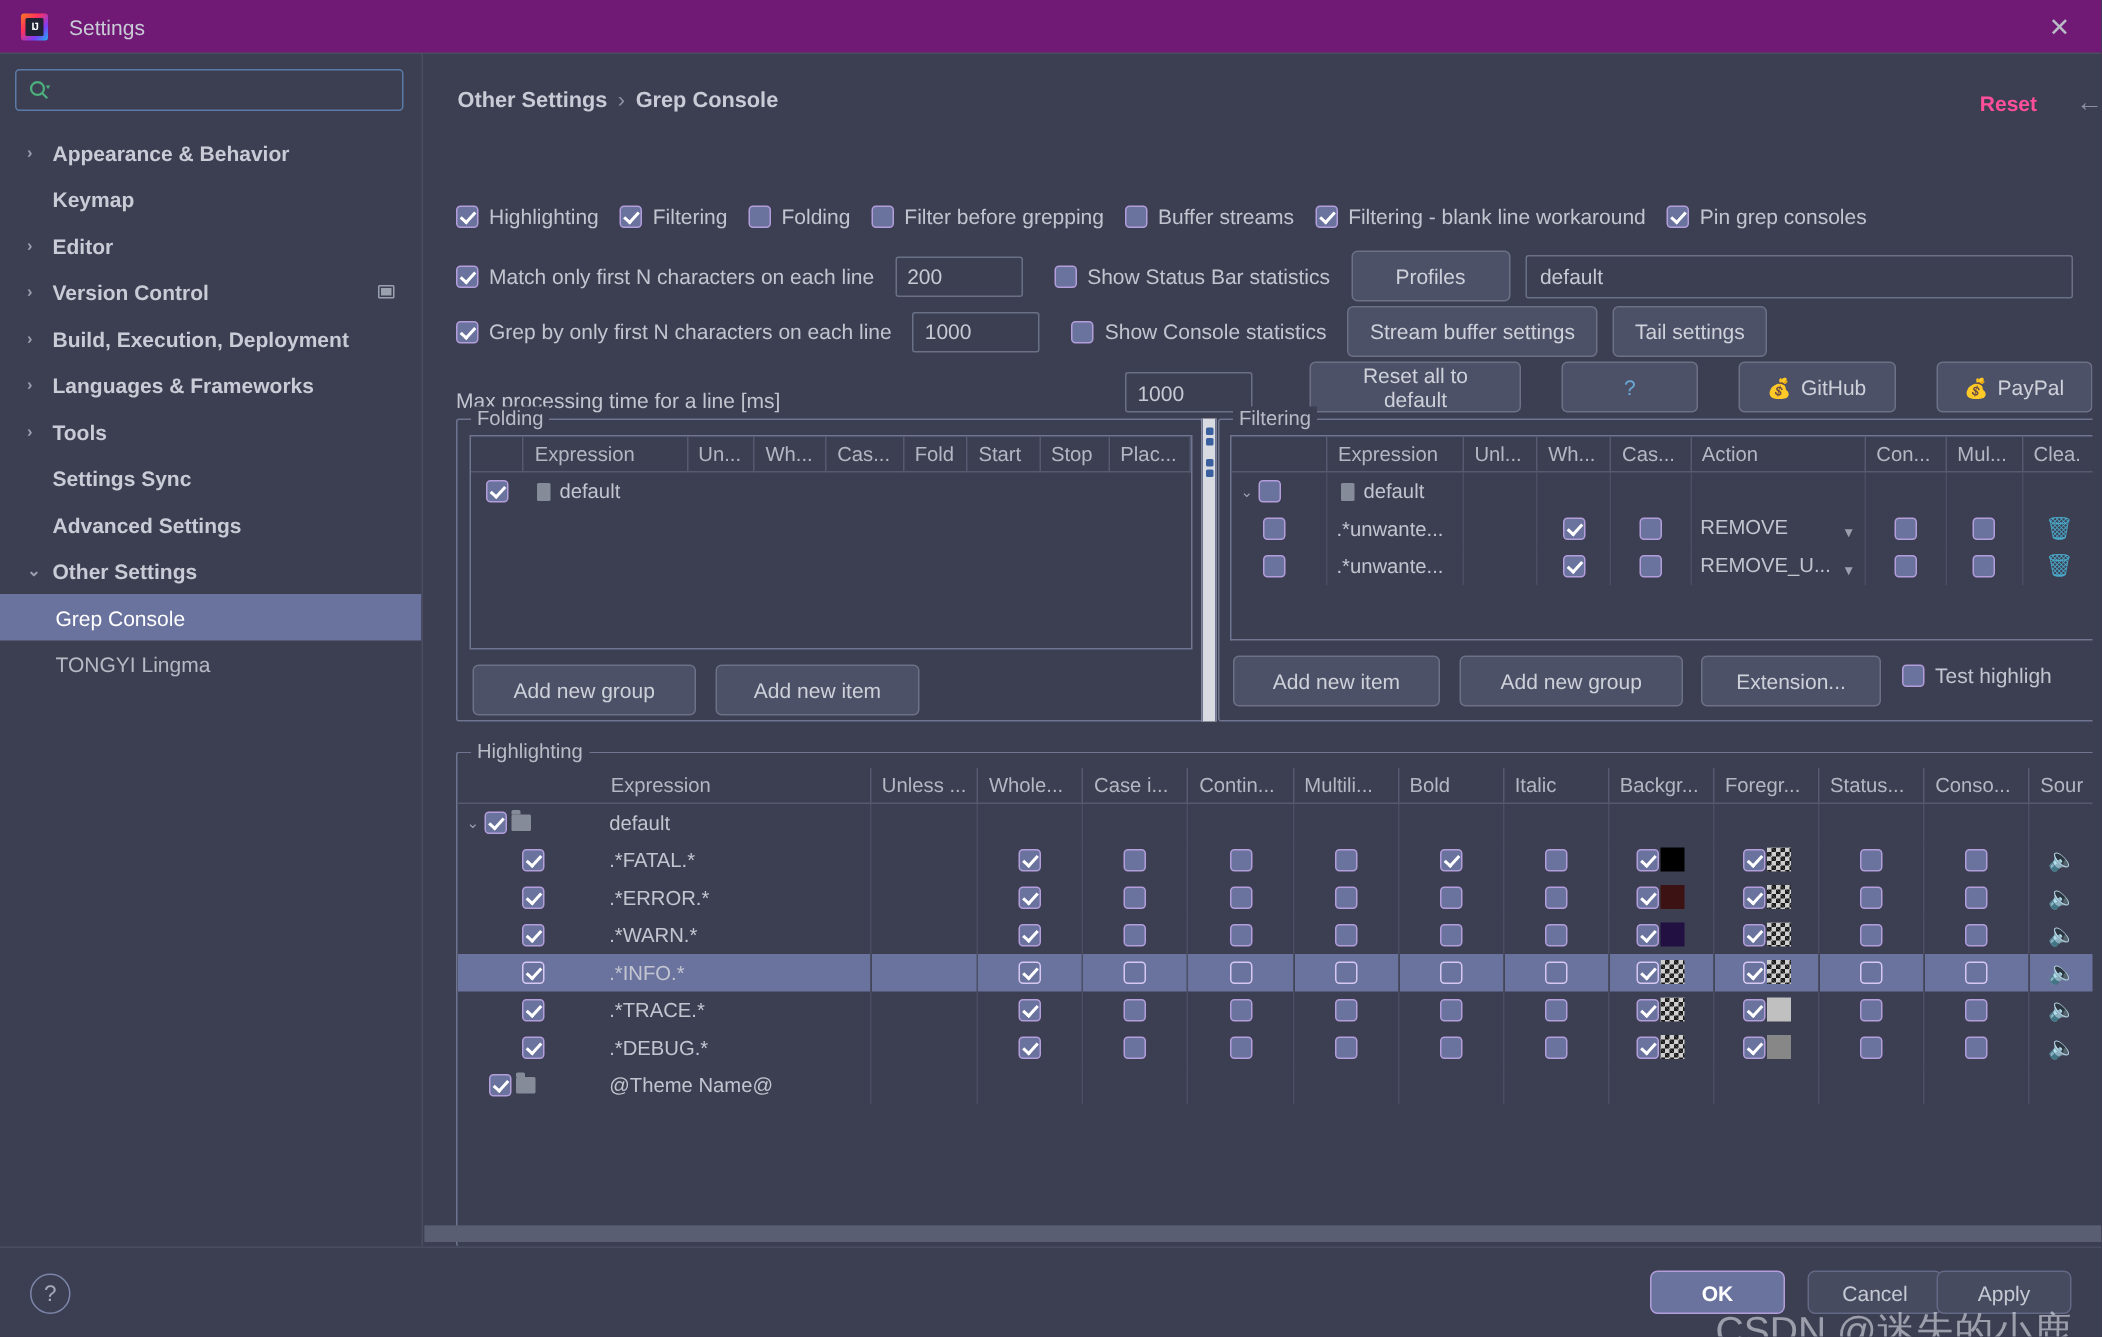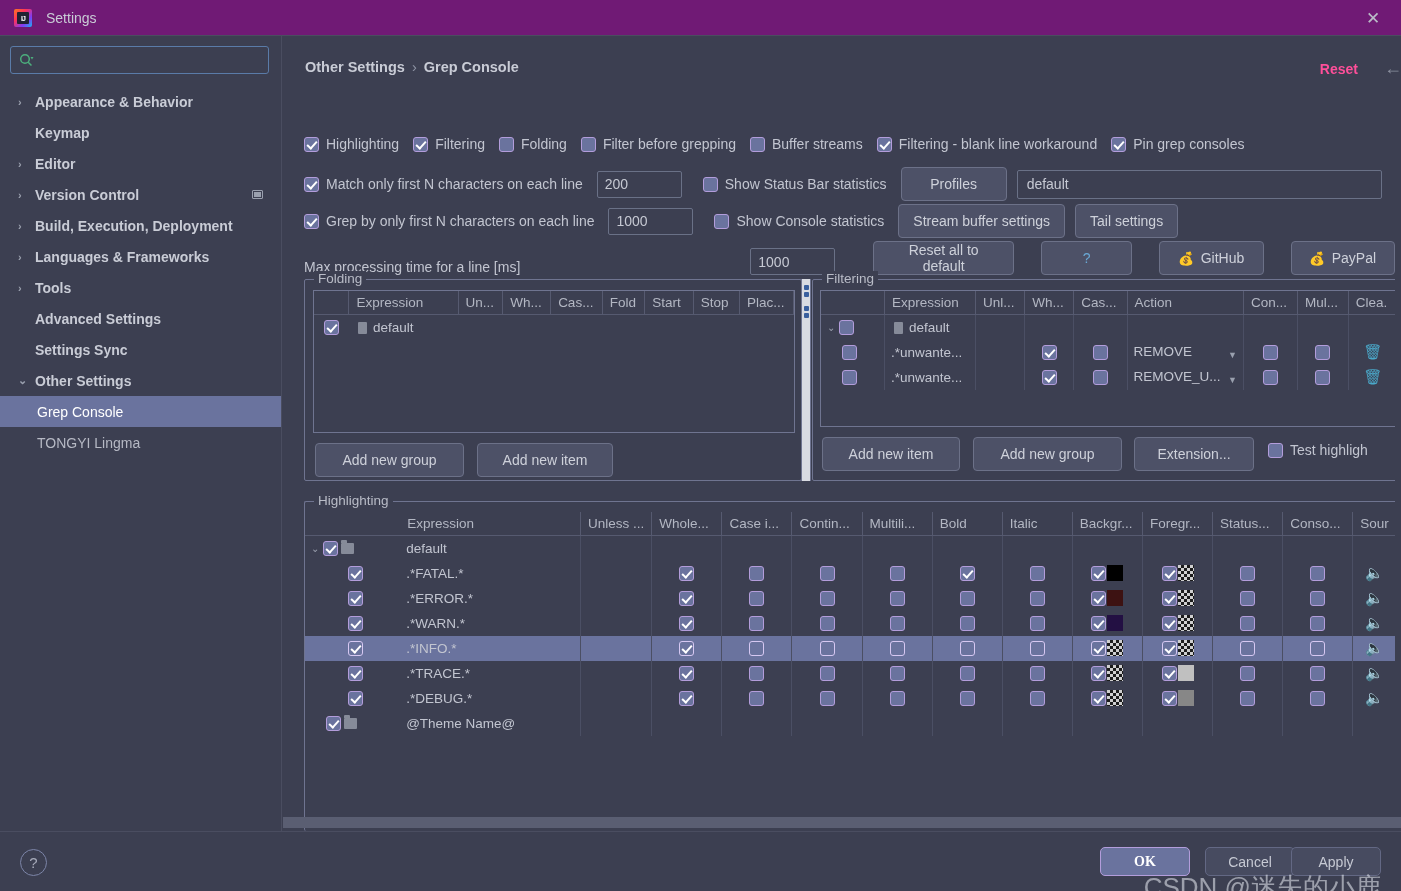--- a/index.html
+++ b/index.html
@@ -231,21 +231,21 @@
     position: absolute; left: 20px; top: 17px; width: 27px; height: 27px;
     border-radius: 50%; border: 1px solid #7c85a8; color: #a7abba;
     display: flex; align-items: center; justify-content: center; font-size: 15px;
     cursor: pointer;
   }
   .fbtn {
     position: absolute; top: 15px; height: 29px; border-radius: 5px; font-size: 14px;
     display: flex; align-items: center; justify-content: center; cursor: pointer;
     font-family: "Liberation Sans", sans-serif;
   }
-  .fbtn.ok { right: 191px; width: 90px; background: #6a739e; border: 1px solid #b39ddb; color: #ffffff; font-weight: bold; font-family: Liberation Serif, serif; }
+  .fbtn.ok { right: 191px; width: 90px; background: #6a739e; border: 1px solid #b39ddb; color: #ffffff; font-weight: bold; }
   .fbtn.cancel { right: 86px; width: 90px; background: #474b60; border: 1px solid #636884; color: #c6c9d3; }
   .fbtn.apply { right: 0px; width: 90px; background: #474b60; border: 1px solid #636884; color: #c6c9d3; }
   .watermark {
     position: absolute; right: 20px; top: 38px; font-size: 26px; color: rgba(235,238,245,0.55);
     white-space: nowrap; pointer-events: none;
   }
   .footer-right { position: absolute; right: 20px; top: 0; width: 290px; height: 60px; }
 </style>
 </head>
 <body>
@@ -297,24 +297,24 @@
         </div>
         <div class="tree-item bold">
           <span class="chev">›</span>
           <span class="lbl">Languages &amp; Frameworks</span>
         </div>
         <div class="tree-item bold">
           <span class="chev">›</span>
           <span class="lbl">Tools</span>
         </div>
         <div class="tree-item bold indent1">
+          <span class="lbl">Settings Sync</span>
+        </div>
+        <div class="tree-item bold indent1">
           <span class="lbl">Advanced Settings</span>
-        </div>
-        <div class="tree-item bold indent1">
-          <span class="lbl">Settings Sync</span>
         </div>
         <div class="tree-item bold">
           <span class="chev">⌄</span>
           <span class="lbl">Other Settings</span>
         </div>
         <div class="tree-item child selected">
           <span class="lbl">Grep Console</span>
         </div>
         <div class="tree-item child">
           <span class="lbl">TONGYI Lingma</span>

